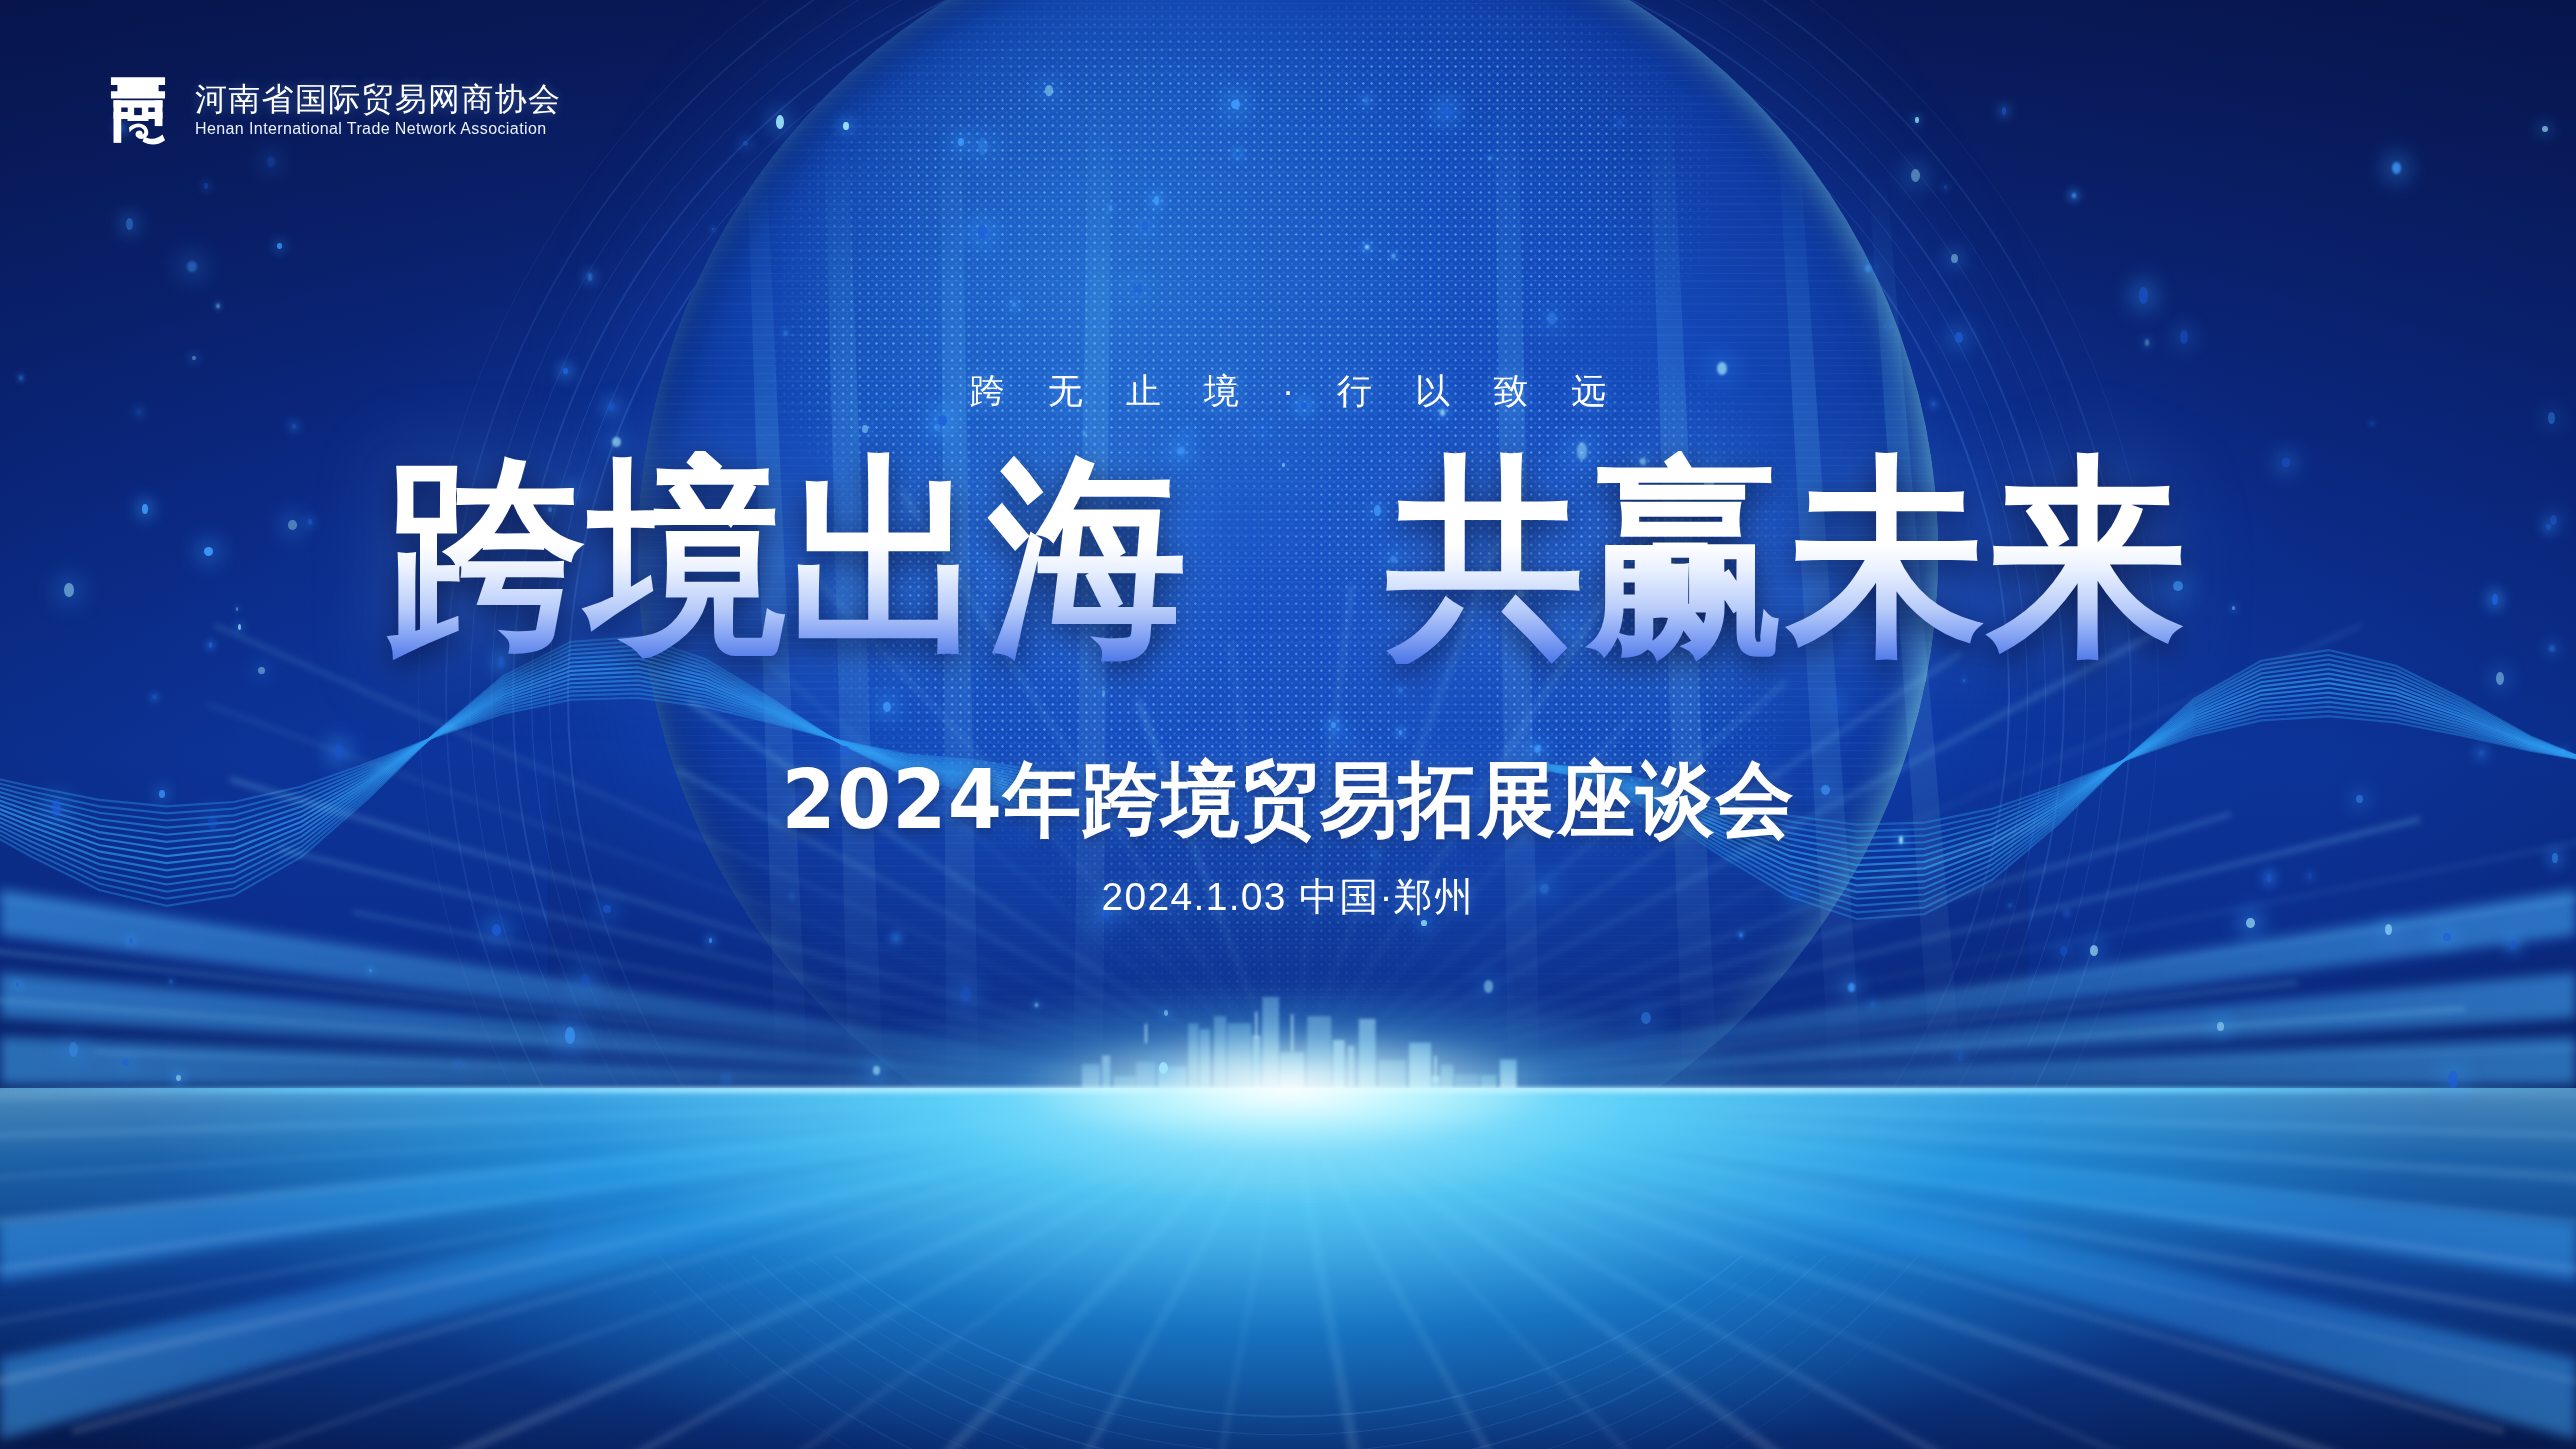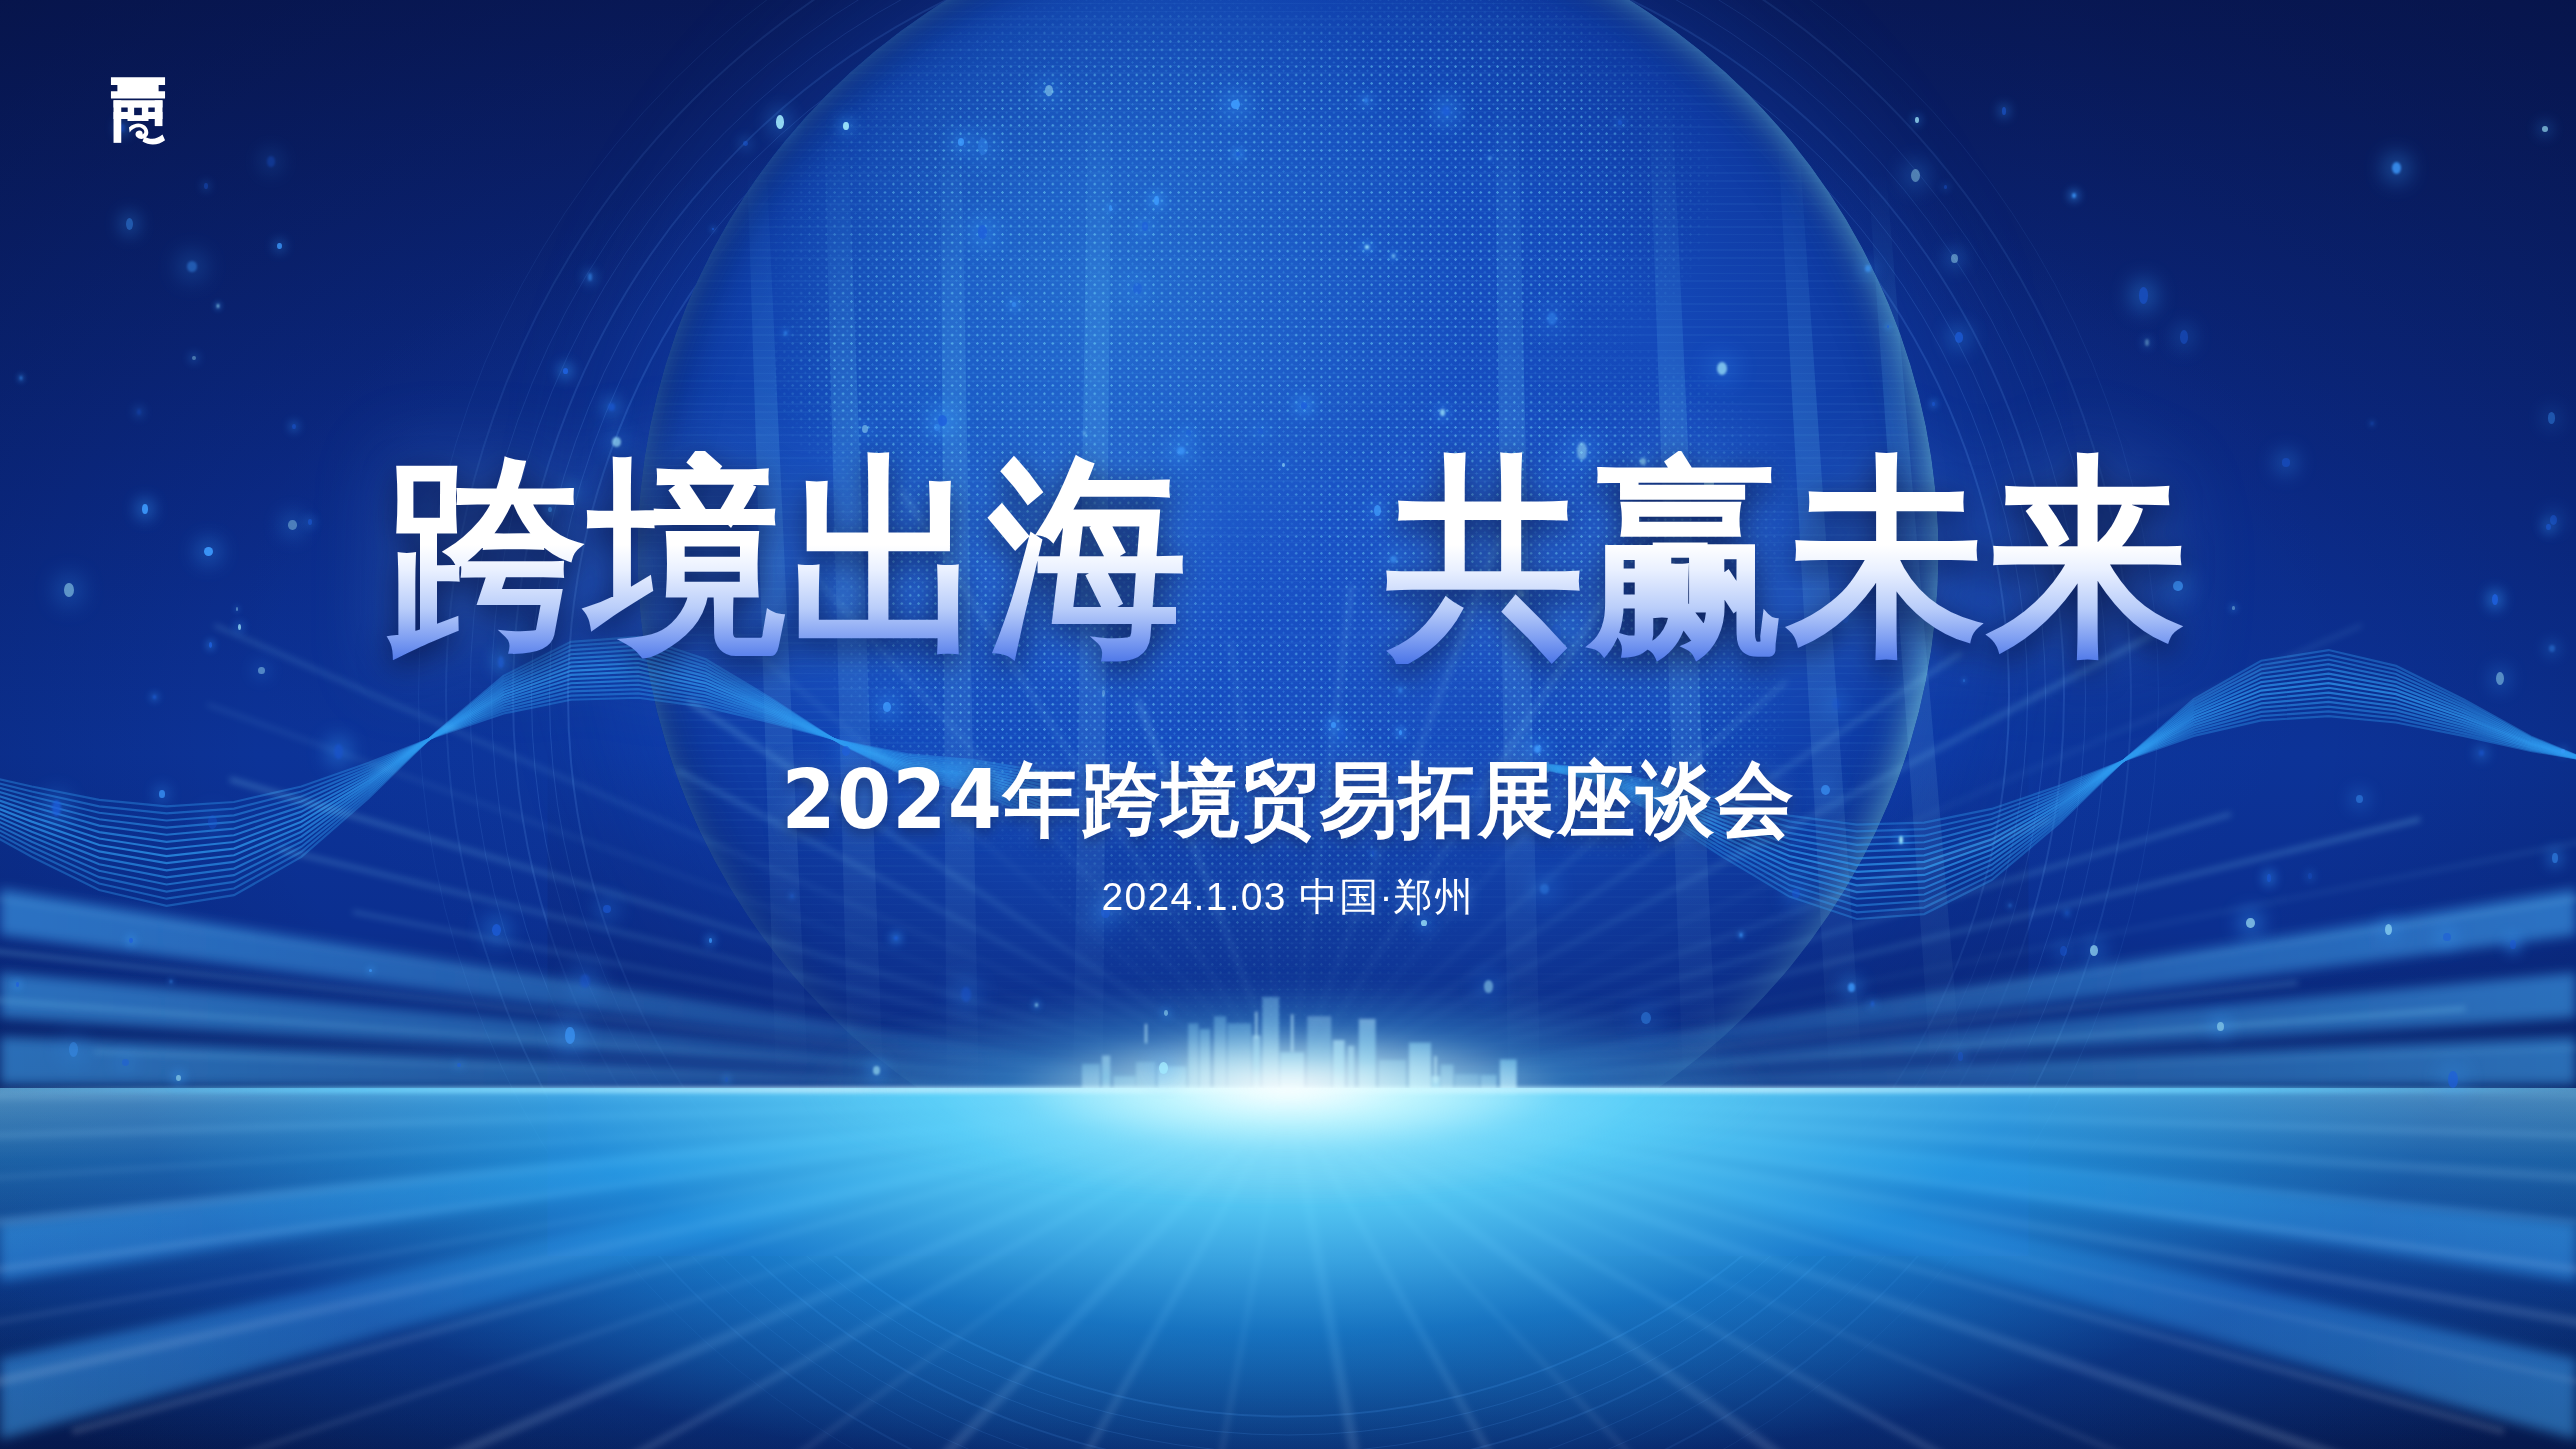--- a/index.html
+++ b/index.html
@@ -612,22 +612,27 @@
           <path d="M80 44 h12 v40 H80 Z"></path>
           <path d="M38 46 h10 v30 H38 Z"></path>
           <path d="M60 46 h10 v30 H60 Z"></path>
           <path d="M38 46 h32 v9 H38 Z"></path>
           <path d="M38 67 h32 v9 H38 Z"></path>
           <path d="M40 86 c14 -12 30 -4 30 8 c0 9 -12 13 -18 7 c-4 -4 -1 -10 4 -10
                    c4 0 6 3 5 6 c3 -1 4 -5 1 -8 c-5 -6 -16 -3 -21 5 Z"></path>
           <path d="M64 100 c10 6 20 4 28 -3 l4 9 c-10 8 -24 9 -35 2 Z"></path>
         </g>
       </svg>
+      <div class="logo-text">
+        <div class="logo-cn">河南省国际贸易网商协会</div>
+        <div class="logo-en">Henan International Trade Network Association</div>
+      </div>
     </div>
 
+    <div class="tagline">跨 无 止 境 · 行 以 致 远</div>
 
     <div class="headline">
       <span>跨境出海</span>
       <span class="gap"></span>
       <span>共赢未来</span>
     </div>
 
     <div class="subhead">2024年跨境贸易拓展座谈会</div>
 
     <div class="meta">2024.1.03  中国·郑州</div>

